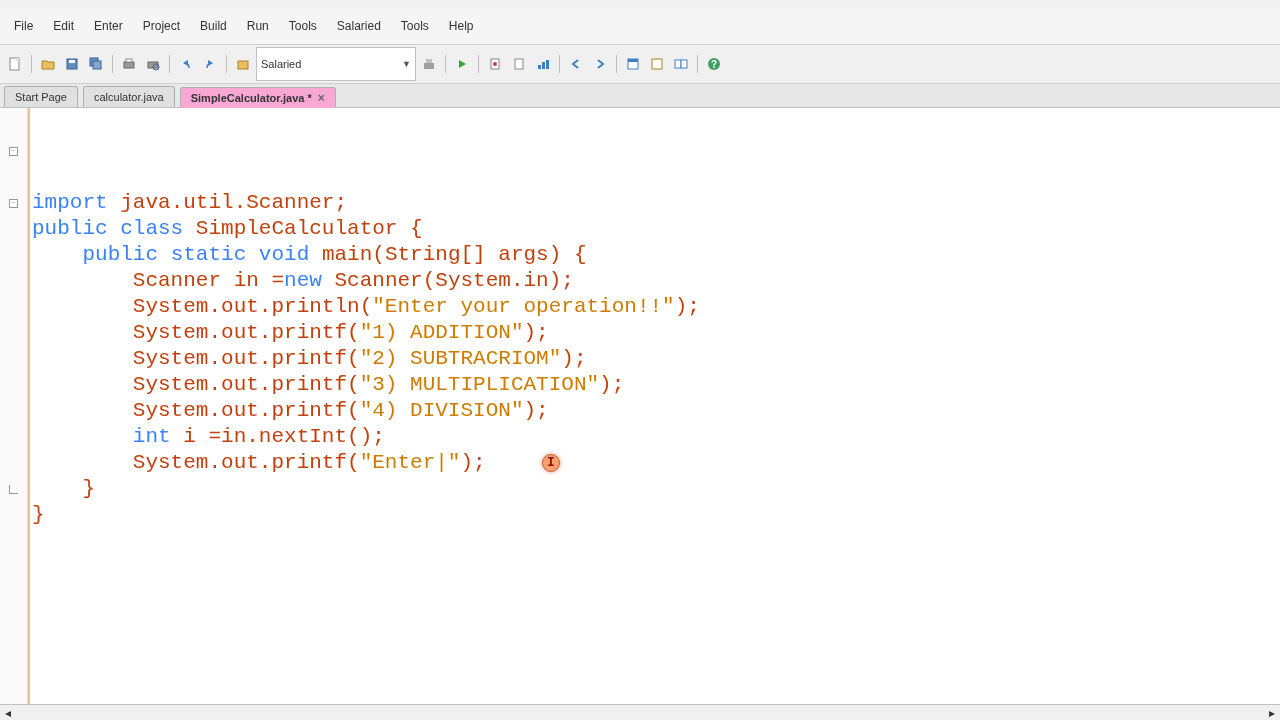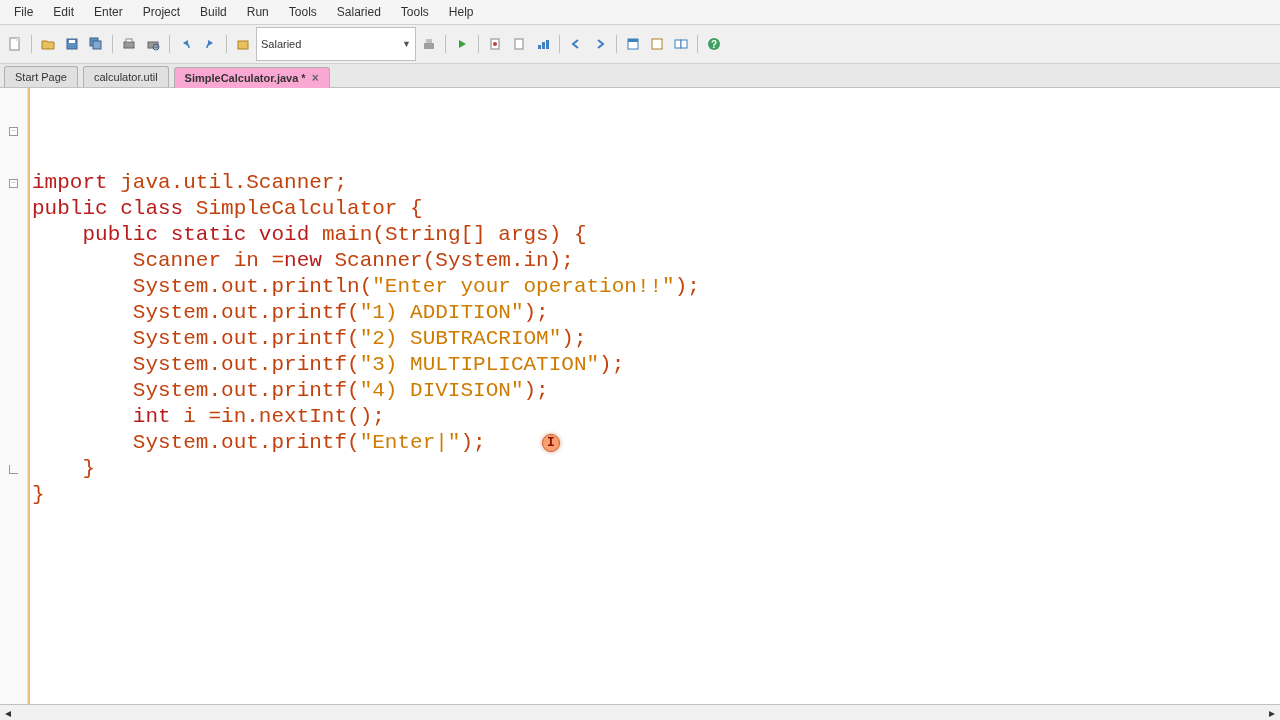--- a/index.html
+++ b/index.html
@@ -11,21 +11,22 @@
     width: 1280px;
     height: 720px;
     overflow: hidden;
     display: flex;
     flex-direction: column;
   }
   .menubar {
     background: #f5f5f5;
     border-bottom: 1px solid #d0d0d0;
     display: flex;
-    padding: 2px 4px;
+    padding: 8px 4px;
+    margin-top: 8px;
   }
   .menubar .menu-item {
     padding: 3px 10px;
     cursor: pointer;
   }
   .toolbar {
     background: #f0f0f0;
     border-bottom: 1px solid #d0d0d0;
     display: flex;
     align-items: center;
@@ -128,21 +129,21 @@
   }
   .code {
     flex: 1;
     font-family: "Courier New", monospace;
     font-size: 21px;
     line-height: 26px;
     padding: 4px 4px;
     white-space: pre;
     position: relative;
   }
-  .kw { color: #b91c1c; }
+  .kw { color: #3b82f6; }
   .str { color: #ce7b00; }
   .norm { color: #c2410c; }
   .error-marker {
     position: absolute;
     width: 18px;
     height: 18px;
     background: #f7a070;
     border: 1px solid #d06030;
     border-radius: 50%;
     display: flex;
@@ -323,21 +324,21 @@
         <text x="7" y="11" text-anchor="middle" fill="#fff" font-size="10" font-weight="bold">?</text>
       </svg>
   </div>
 </div>
 
 <div class="tabs">
   <div class="tab">
     <span>Start Page</span>
   </div>
   <div class="tab">
-    <span>calculator.util</span>
+    <span>calculator.java</span>
   </div>
   <div class="tab active">
     <span>SimpleCalculator.java *</span>
     <span class="close">×</span>
   </div>
 </div>
 
 <div class="editor-wrap">
   <div class="gutter" id="gutter">
       <div class="gutter-row"></div>

